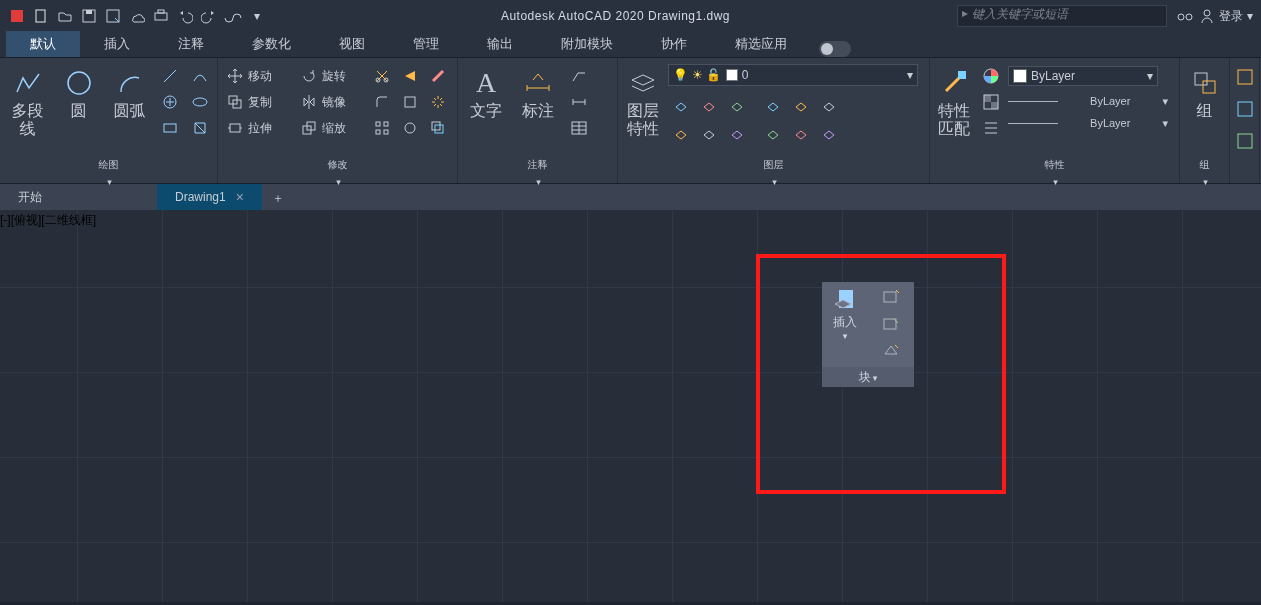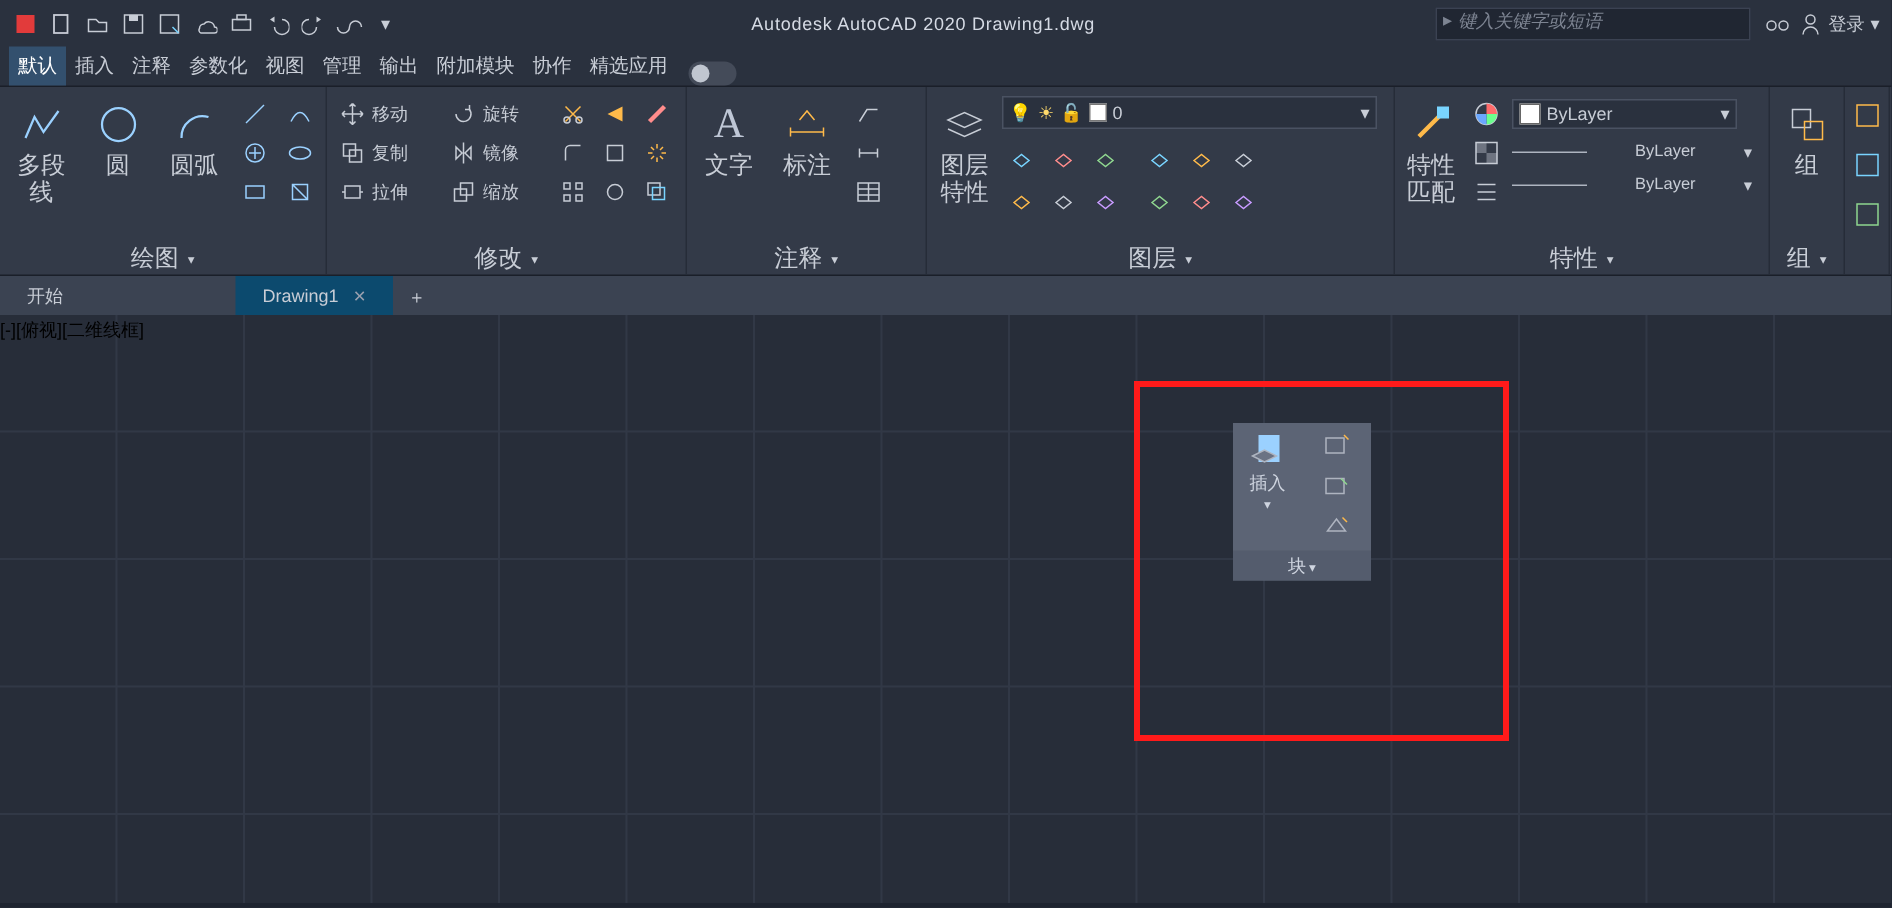--- a/index.html
+++ b/index.html
@@ -11,30 +11,30 @@
 .qat .ico { width:22px; height:22px; display:flex; align-items:center; justify-content:center; color:#c8cdd6; cursor:pointer; }
 .app-title { flex:1; text-align:center; letter-spacing:0.5px; color:#d5dae4; }
 .search-box { width:210px; height:22px; background:#202632; border:1px solid #3b4252; display:flex; padding:0 4px; color:#7d8492; font-style:italic; font-size:12px; }
 .search-box::before { content:"▸"; margin-right:4px; font-style:normal; }
 .title-right { display:flex; align-items:center; gap:4px; padding:0 8px; }
 .title-right .ico { width:20px; height:20px; display:flex; align-items:center; justify-content:center; }
 .login { display:flex; align-items:center; gap:4px; font-size:12px; }
 
 
 .tabs { height:26px; background:#2a313e; display:flex; align-items:flex-end; font-size:13px; padding-left:6px; border-bottom:1px solid #1a1f29;}
-.tabs .tab { padding:4px 6px; color:#c8cdd6; cursor:pointer; }
+.tabs .tab { padding:4px 24px; color:#c8cdd6; cursor:pointer; }
 .tabs .tab.active { background:#33506e; color:#fff; }
 .tabs .pill { width:32px; height:16px; border-radius:8px; background:#444b59; margin-left:8px; position:relative; }
 .tabs .pill::after { content:""; position:absolute; width:12px; height:12px; border-radius:50%; background:#c0c6d0; top:2px; left:2px;}
 
 
 .ribbon { height:126px; background:#333a48; display:flex; border-bottom:1px solid #1a1f29;}
 .panel { border-right:1px solid #262c38; display:flex; flex-direction:column; justify-content:space-between; padding:4px 2px 0 2px; }
 .panel-body { flex:1; display:flex; align-items:flex-start; gap:4px; padding:2px 2px 0 2px;}
-.panel-title { height:22px; display:flex; align-items:center; justify-content:center; font-size:16px; color:#c8cdd6; gap:4px; }
+.panel-title { height:22px; display:flex; align-items:center; justify-content:center; font-size:10px; color:#c8cdd6; gap:4px;flex-direction:column; }
 .panel-title .dd::after { content:"▾"; font-size:9px; margin-left:2px;}
 .bigbtn { width:48px; display:flex; flex-direction:column; align-items:center; gap:2px; padding:2px; cursor:pointer;}
 .bigbtn .ic { width:34px; height:34px; display:flex; align-items:center; justify-content:center; color:#bfc7d6;}
 .bigbtn .lbl { font-size:16px; text-align:center; line-height:1.1; }
 .col { display:flex; flex-direction:column; gap:2px; }
 .rowbtn { height:24px; min-width:24px; display:flex; align-items:center; gap:4px; padding:0 4px; font-size:12px; cursor:pointer;}
 .ic-s { width:18px; height:18px; display:flex; align-items:center; justify-content:center; color:#bfc7d6;}
 .grid6 { display:grid; grid-template-columns:repeat(3,26px); grid-auto-rows:26px; gap:2px;}
 .grid6 .cell { display:flex; align-items:center; justify-content:center; cursor:pointer;}
 .layer-combo { width:250px; height:22px; background:#2a313e; border:1px solid #4a5262; display:flex; align-items:center; padding:0 4px; gap:4px; font-size:12px;}

